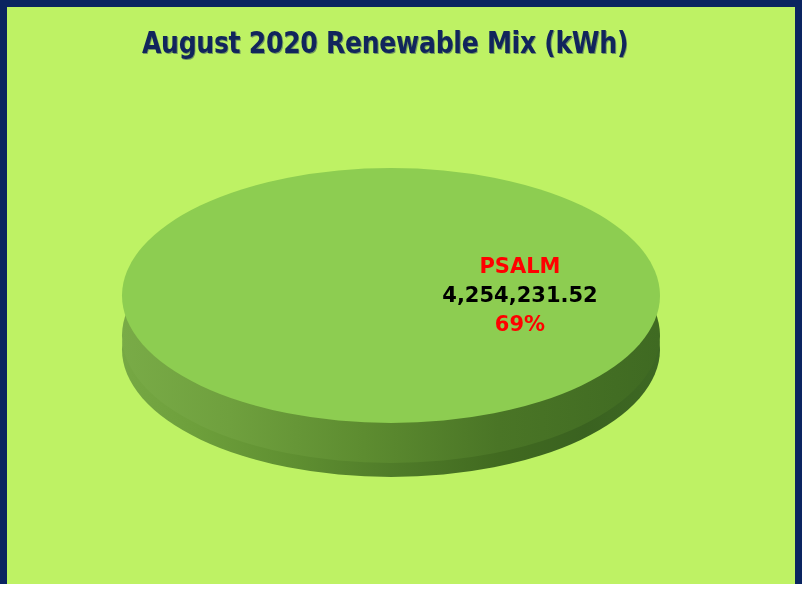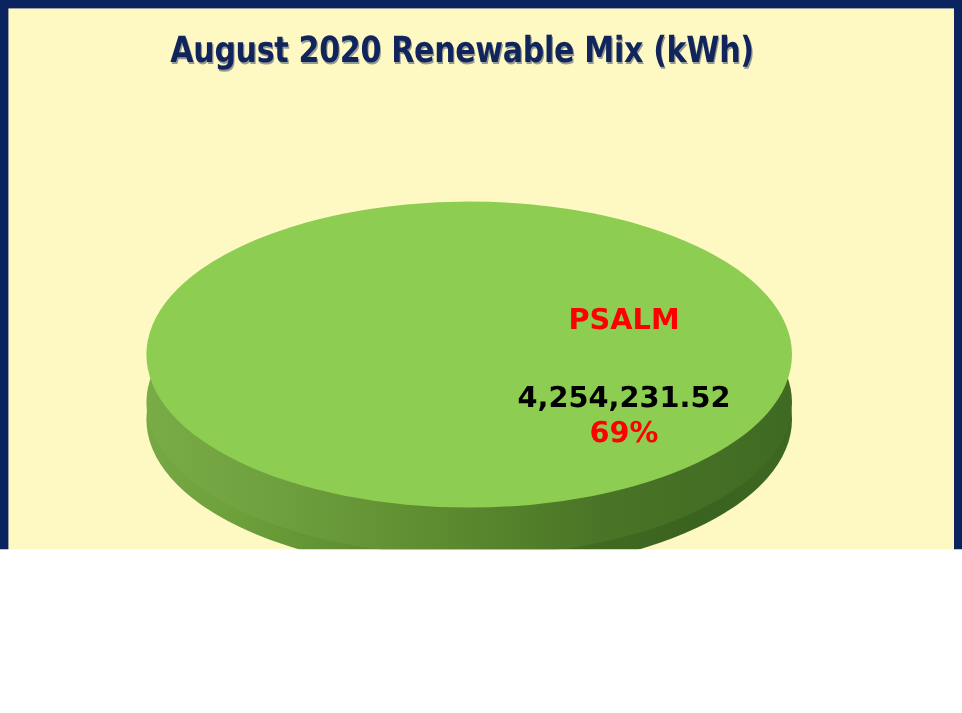--- a/index.html
+++ b/index.html
@@ -7,22 +7,22 @@
     padding: 0;
     background: #ffffff;
   }
   body {
     font-family: "Liberation Sans", sans-serif;
   }
 
   #chart-frame {
     position: relative;
     width: 802px;
-    height: 458px;
-    background: #fef9c3;
+    height: 584px;
+    background: #bef264;
     box-sizing: border-box;
     overflow: hidden;
   }
 
   
   .border-bar {
     position: absolute;
     background: #0a2460;
   }
   .border-top    { left: 0;   top: 0;    width: 802px; height: 7px; }
@@ -109,27 +109,27 @@
     position: absolute;
     left: 248px;
     top: 84px;
     width: 300px;
     text-align: center;
     line-height: 29px;
     pointer-events: none;
   }
   .label-line {
     display: block;
-    font-size: 24px;
+    font-size: 21px;
     font-weight: bold;
     font-family: "DejaVu Sans", "Liberation Sans", sans-serif;
     white-space: nowrap;
   }
   .label-name    { color: #ff0000; }
-  .label-value   { color: #000000; margin-top: 36px; }
+  .label-value   { color: #000000; }
   .label-percent { color: #ff0000; }
 </style>
 </head>
 <body>
 
 <div id="chart-frame">
 
   <div class="border-bar border-top"></div>
   <div class="border-bar border-left"></div>
   <div class="border-bar border-right"></div>

